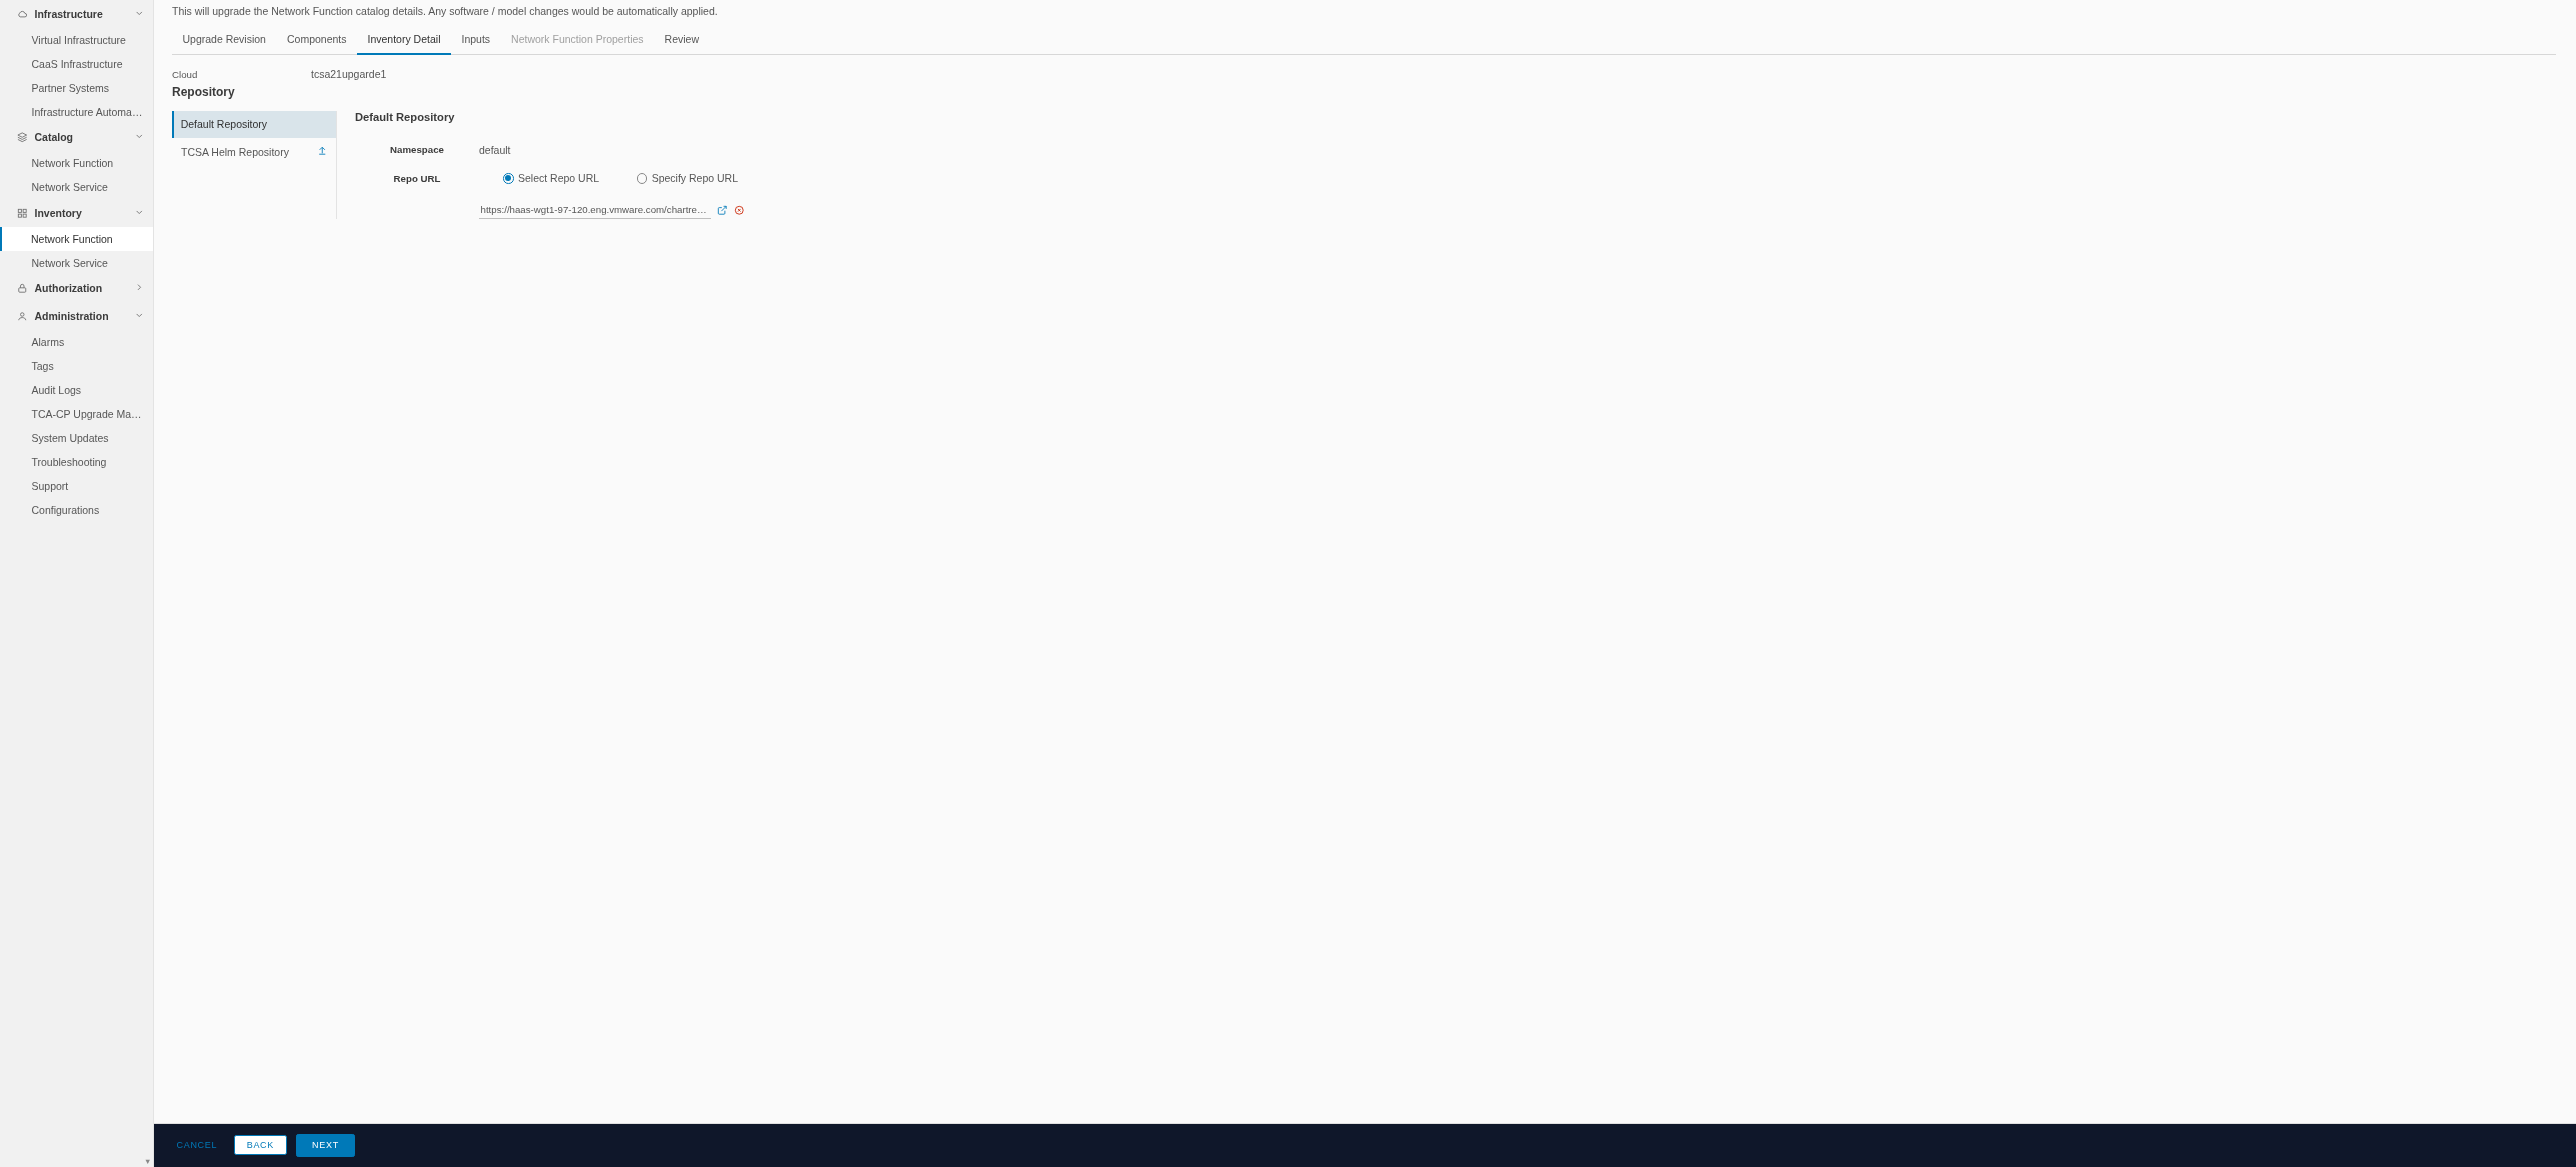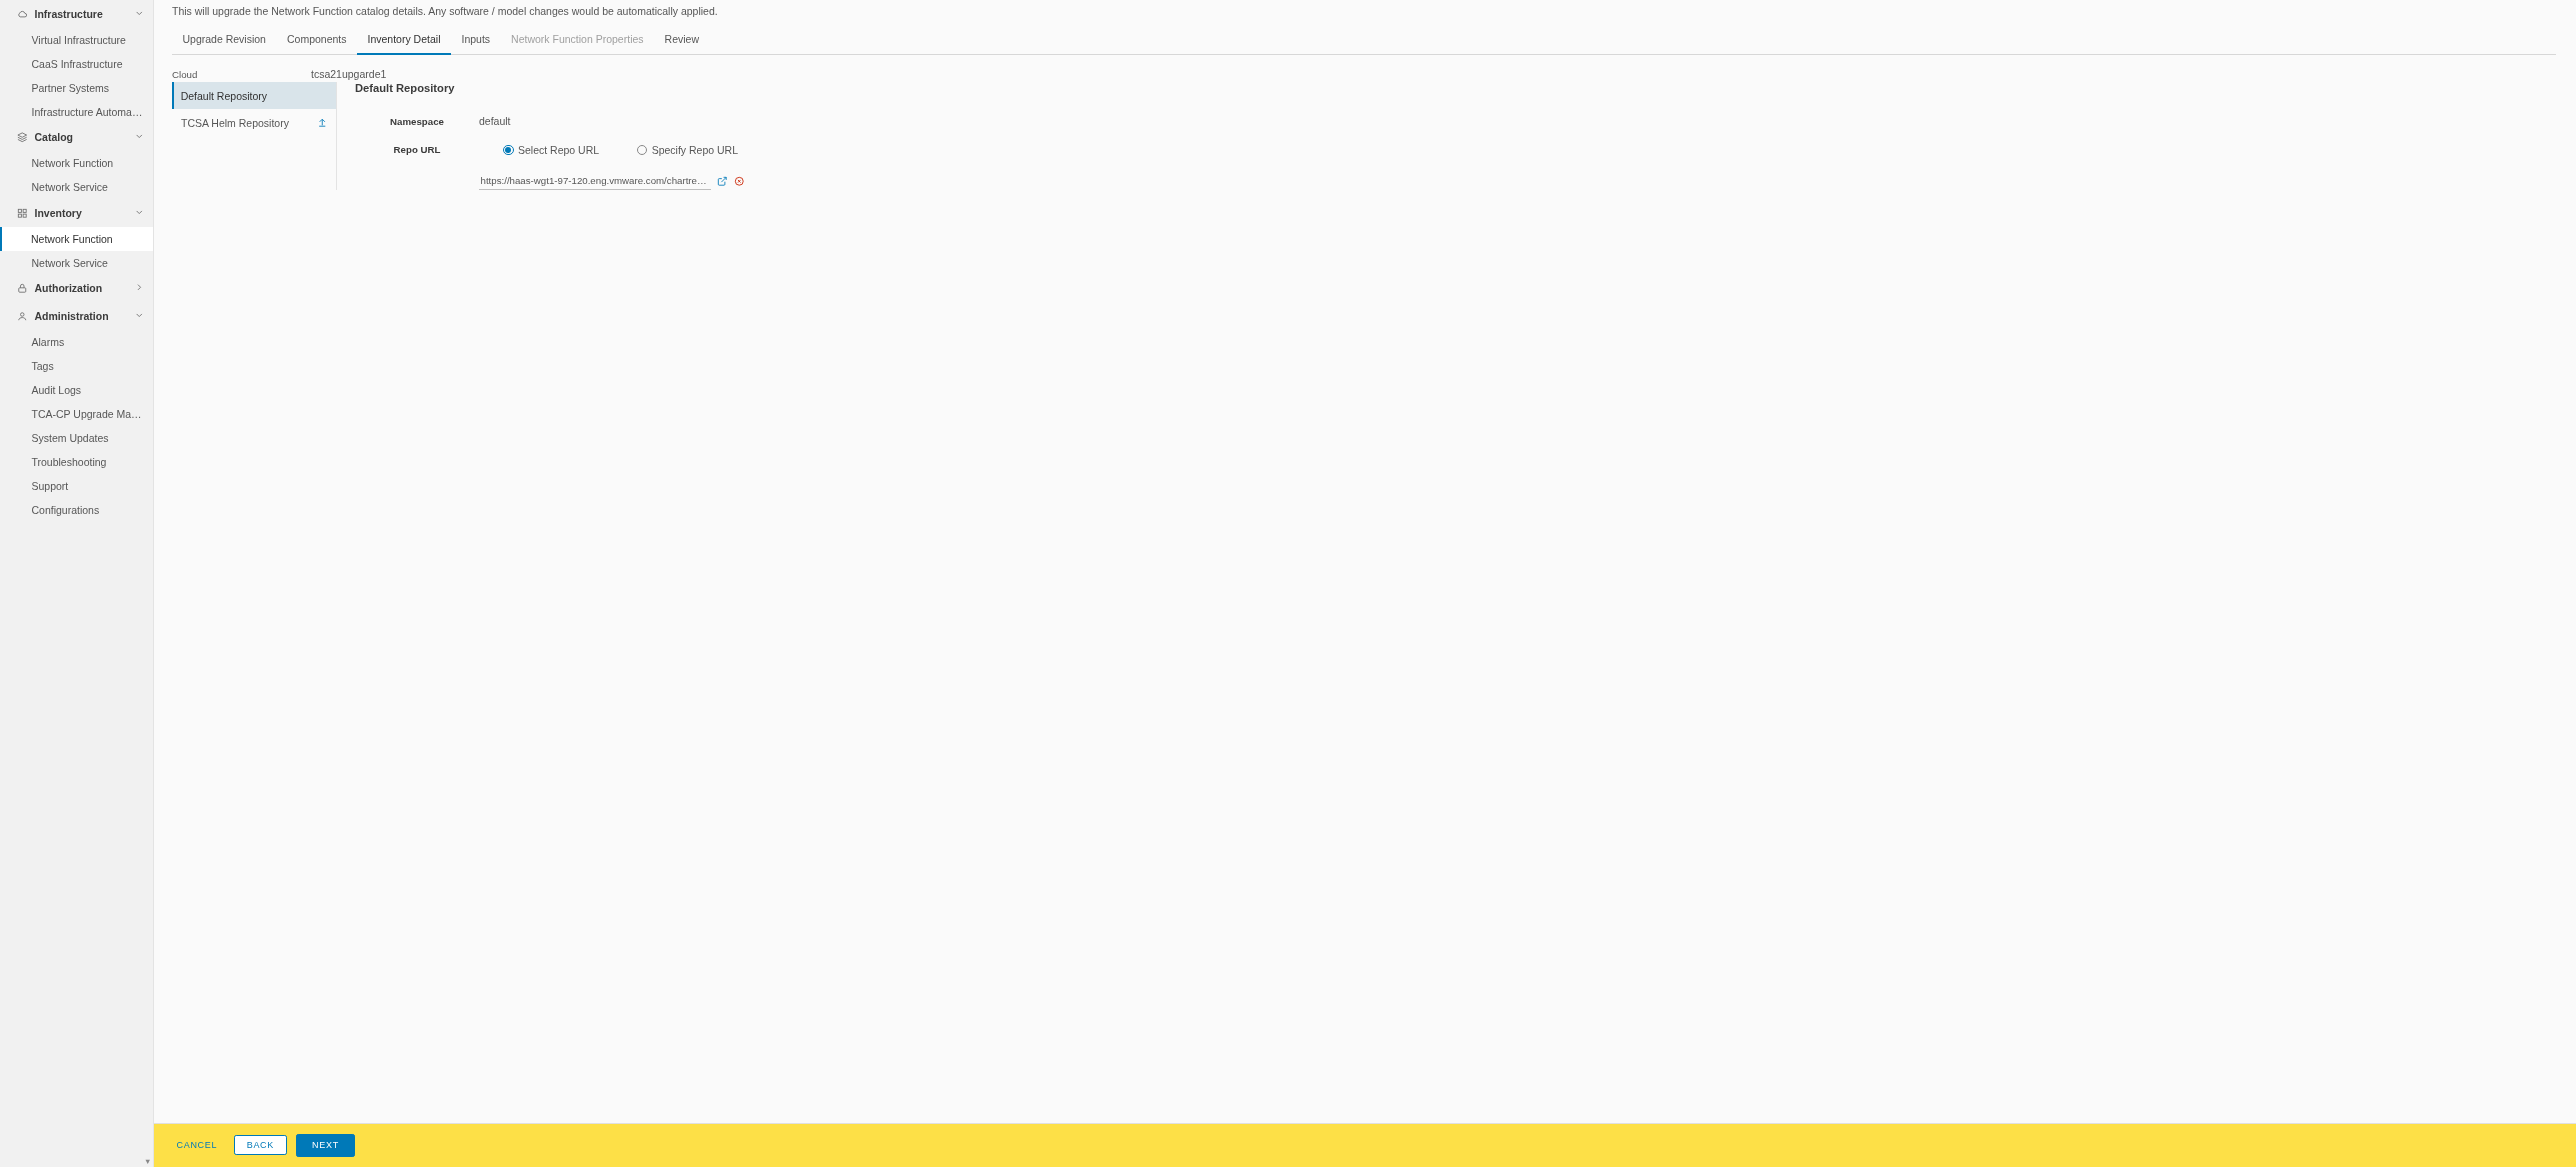--- a/index.html
+++ b/index.html
@@ -51,21 +51,21 @@
   .radio.selected .dot { border-color: #0079b8; }
   .radio.selected .dot::after { content: ""; width: 6px; height: 6px; border-radius: 50%; background: #0079b8; }
   .radio .lbl { color: #565656; font-size: 10.5px; }
 
   .url-row { display: flex; align-items: center; gap: 6px; margin-left: 124px; }
   .url-input { width: 232px; border: none; border-bottom: 0.7px solid #bfbfbf; background: transparent; padding: 3px 1.5px; font-size: 9.7px; color: #565656; outline: none; white-space: nowrap; overflow: hidden; text-overflow: ellipsis; }
   .link-icon { color: #0079b8; cursor: pointer; display: inline-flex; }
   .clear-icon { color: #c92100; cursor: pointer; display: inline-flex; }
 
   
-  .footer { border-top: 0.7px solid #e0e0e0; padding: 10.5px 15px; display: flex; align-items: center; gap: 9px; background: #fde047; }
+  .footer { border-top: 0.7px solid #e0e0e0; padding: 10.5px 15px; display: flex; align-items: center; gap: 9px; background: #0f172a; }
   .btn-link { background: none; border: none; color: #0079b8; font-size: 9px; letter-spacing: 0.7px; cursor: pointer; padding: 6px 7.5px; }
   .btn-outline { background: #fff; border: 0.7px solid #0079b8; color: #0079b8; font-size: 9px; letter-spacing: 0.7px; cursor: pointer; padding: 4px 12px; border-radius: 2.2px; }
   .btn-primary { background: #0079b8; border: 0.7px solid #0079b8; color: #fff; font-size: 9px; letter-spacing: 0.7px; cursor: pointer; padding: 5.2px 15px; border-radius: 2.2px; }
 
   svg { width: 10.5px; height: 10.5px; }
 </style>
 </head>
 <body>
 
 <div class="app">
@@ -187,20 +187,21 @@
         <div class="tab">Inputs</div>
         <div class="tab disabled">Network Function Properties</div>
         <div class="tab">Review</div>
       </div>
 
       <div class="kv-row">
         <div class="k">Cloud</div>
         <div class="v">tcsa21upgarde1</div>
       </div>
 
+      <h3 class="section-title">Repository</h3>
 
       <div class="two-col">
         <div class="repo-list">
           <div class="repo-item active">
             <span>Default Repository</span>
           </div>
           <div class="repo-item">
             <span>TCSA Helm Repository</span>
             <span class="upload-icon">
               <svg viewBox="0 0 24 24" fill="none" stroke="currentColor" stroke-width="2">

